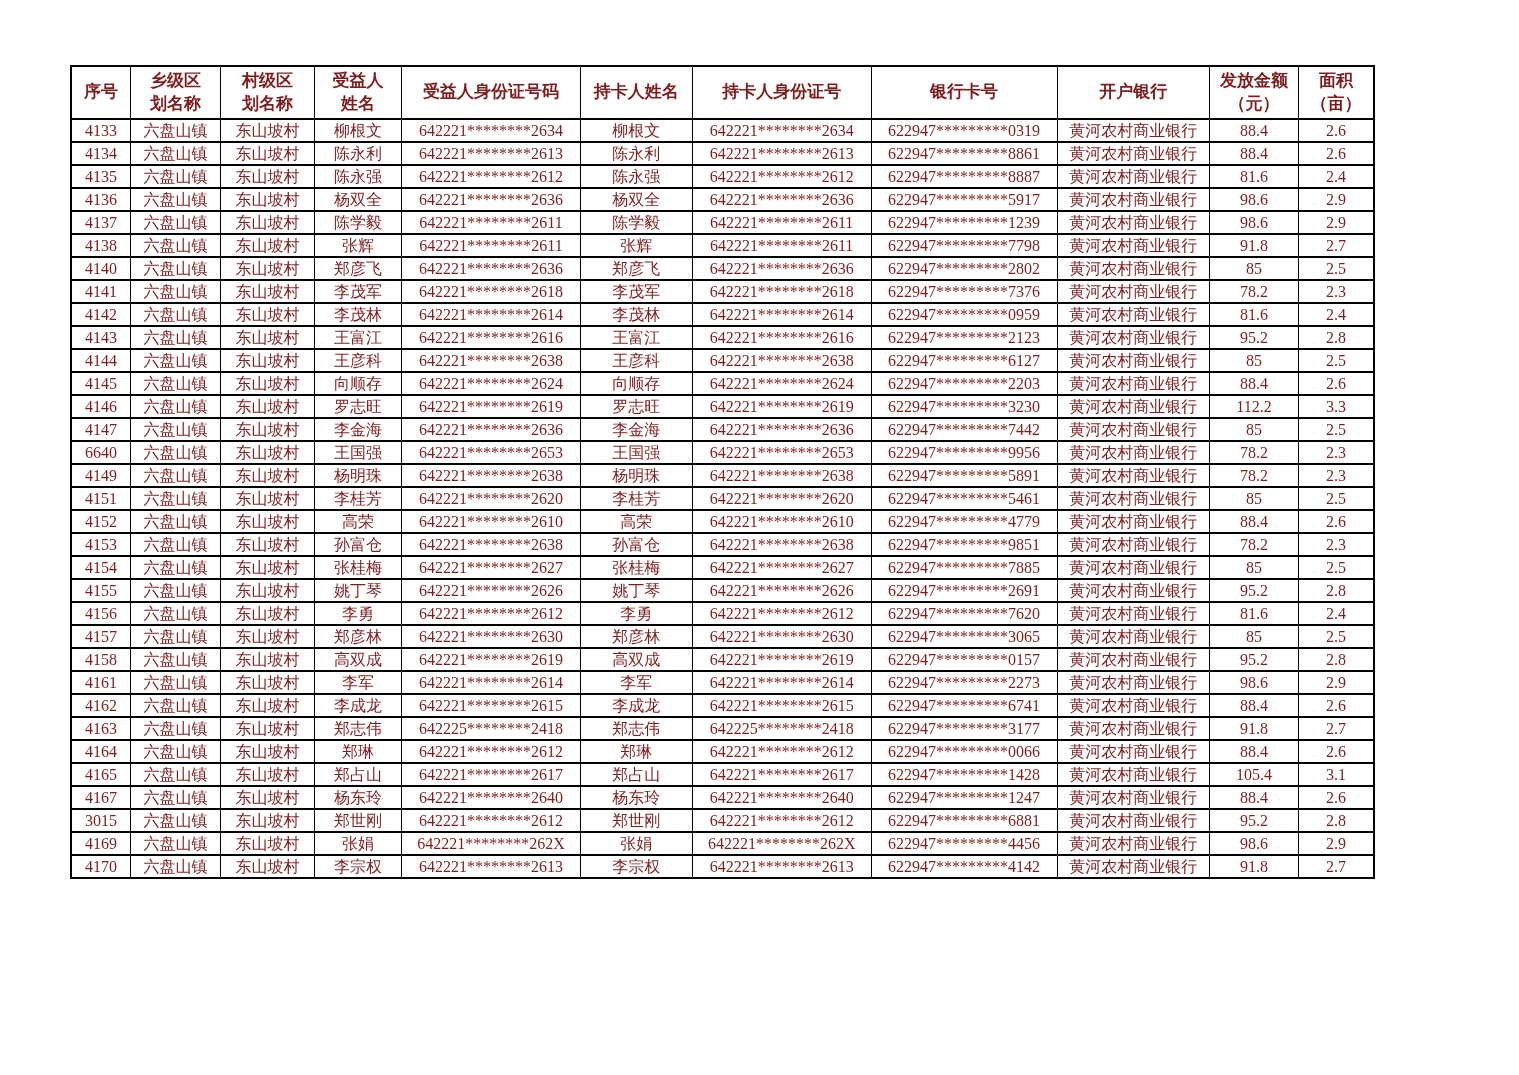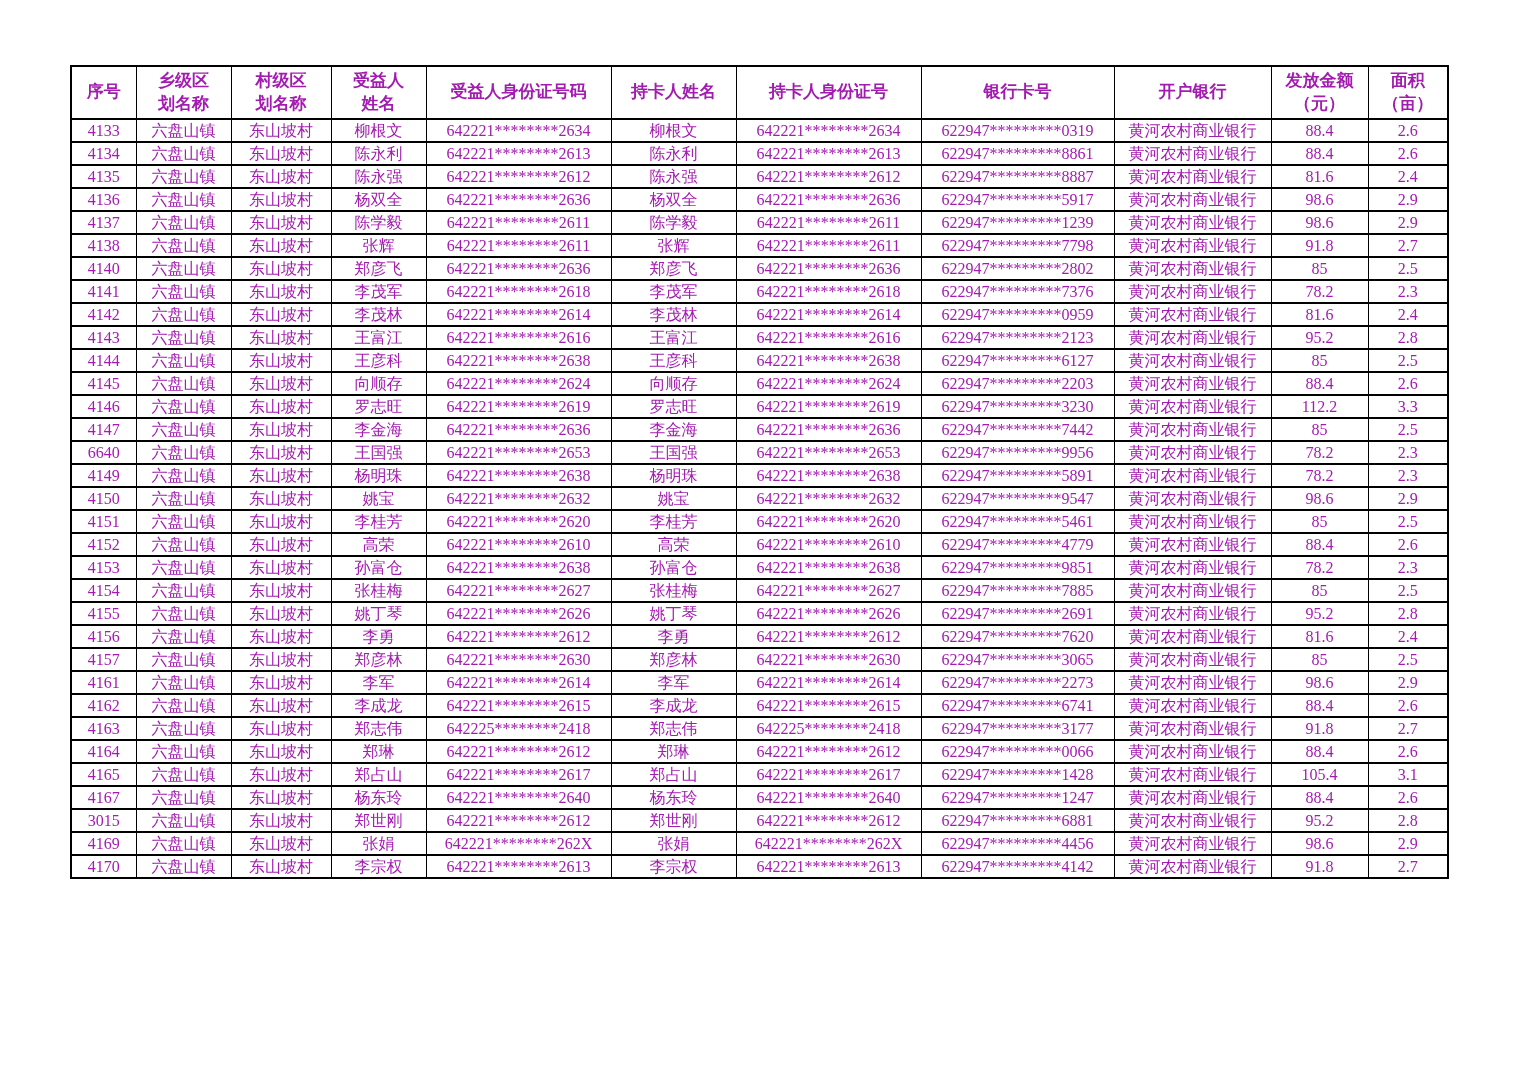--- a/index.html
+++ b/index.html
@@ -1,23 +1,23 @@
 <!DOCTYPE html>
 <html><head>
 <meta charset="utf-8">
 <style>
   html, body { margin: 0; padding: 0; background: #ffffff; }
   .page {
     position: relative;
-    width: 1519px;
+    width: 1375px;
     height: 1075px;
     background: #ffffff;
     overflow: hidden;
     font-family: "Liberation Serif", "DejaVu Serif", serif;
-    color: #a21caf;
+    color: #7f1d1d;
   }
   table.grid {
     position: absolute;
     left: 70px;
     top: 65px;
     border-collapse: collapse;
     table-layout: fixed;
     border: 2px solid #000;
   }
   table.grid th, table.grid td {
@@ -287,33 +287,20 @@
           <td>杨明珠</td>
           <td class="num">642221********2638</td>
           <td>杨明珠</td>
           <td class="num">642221********2638</td>
           <td class="num">622947*********5891</td>
           <td>黄河农村商业银行</td>
           <td class="num">78.2</td>
           <td class="num">2.3</td>
         </tr>
         <tr>
-          <td class="num">4150</td>
-          <td>六盘山镇</td>
-          <td>东山坡村</td>
-          <td>姚宝</td>
-          <td class="num">642221********2632</td>
-          <td>姚宝</td>
-          <td class="num">642221********2632</td>
-          <td class="num">622947*********9547</td>
-          <td>黄河农村商业银行</td>
-          <td class="num">98.6</td>
-          <td class="num">2.9</td>
-        </tr>
-        <tr>
           <td class="num">4151</td>
           <td>六盘山镇</td>
           <td>东山坡村</td>
           <td>李桂芳</td>
           <td class="num">642221********2620</td>
           <td>李桂芳</td>
           <td class="num">642221********2620</td>
           <td class="num">622947*********5461</td>
           <td>黄河农村商业银行</td>
           <td class="num">85</td>
@@ -391,20 +378,33 @@
           <td>郑彦林</td>
           <td class="num">642221********2630</td>
           <td>郑彦林</td>
           <td class="num">642221********2630</td>
           <td class="num">622947*********3065</td>
           <td>黄河农村商业银行</td>
           <td class="num">85</td>
           <td class="num">2.5</td>
         </tr>
         <tr>
+          <td class="num">4158</td>
+          <td>六盘山镇</td>
+          <td>东山坡村</td>
+          <td>高双成</td>
+          <td class="num">642221********2619</td>
+          <td>高双成</td>
+          <td class="num">642221********2619</td>
+          <td class="num">622947*********0157</td>
+          <td>黄河农村商业银行</td>
+          <td class="num">95.2</td>
+          <td class="num">2.8</td>
+        </tr>
+        <tr>
           <td class="num">4161</td>
           <td>六盘山镇</td>
           <td>东山坡村</td>
           <td>李军</td>
           <td class="num">642221********2614</td>
           <td>李军</td>
           <td class="num">642221********2614</td>
           <td class="num">622947*********2273</td>
           <td>黄河农村商业银行</td>
           <td class="num">98.6</td>

